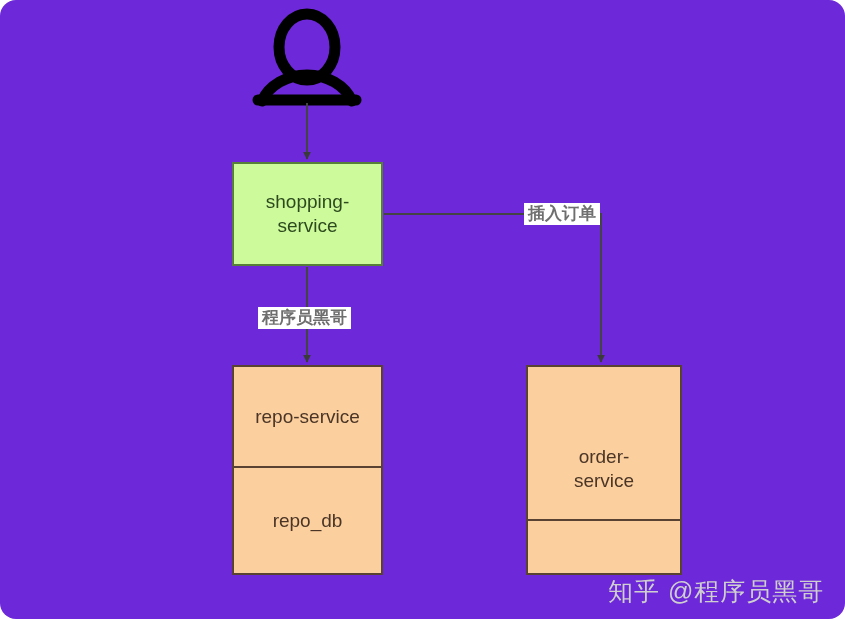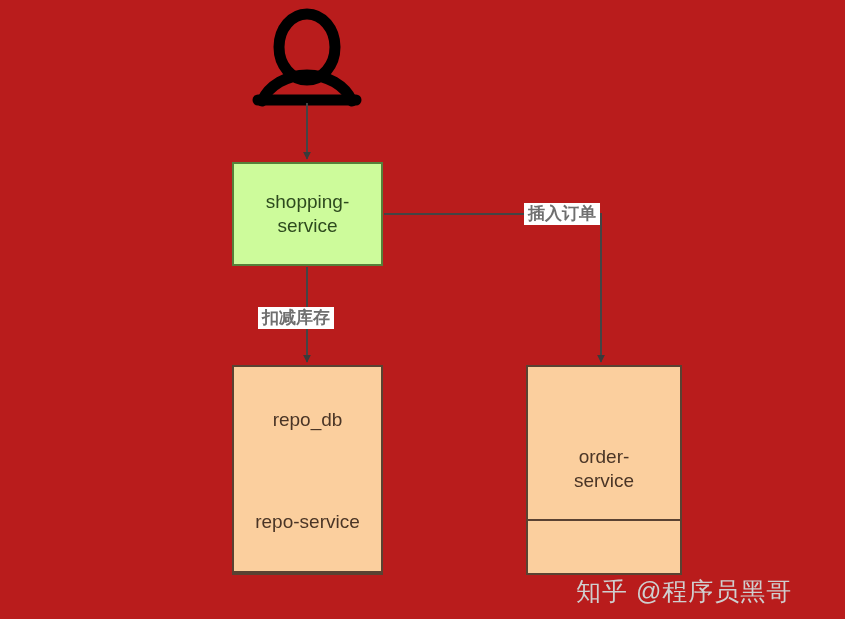--- a/index.html
+++ b/index.html
@@ -8,22 +8,23 @@
     padding: 0;
     background: #ffffff;
   }
   body {
     font-family: "Liberation Sans", "DejaVu Sans", sans-serif;
   }
   #canvas {
     position: relative;
     width: 845px;
     height: 619px;
-    background: #b91c1c;
+    background: #6d28d9;
     overflow: hidden;
+    border-radius: 16px;
   }
   .svg-layer {
     position: absolute;
     left: 0;
     top: 0;
     width: 845px;
     height: 619px;
   }
 
   
@@ -102,21 +103,21 @@
     top: 307px;
   }
   .edge-label-order {
     left: 524px;
     top: 203px;
   }
 
   
   .watermark {
     position: absolute;
-    left: 576px;
+    left: 608px;
     top: 575px;
     font-size: 25px;
     color: #cfcfcf;
     white-space: nowrap;
     letter-spacing: 1px;
   }
 </style>
 </head>
 <body>
 
@@ -145,31 +146,31 @@
   <div class="node node-green">
     <div class="cell label-green">
       <span>
         <span>shopping-</span><br>
         <span>service</span>
       </span>
     </div>
   </div>
 
   <div class="node node-orange-left">
+    <div class="cell cell-top label-orange">repo-service</div>
     <div class="cell cell-bottom label-orange">repo_db</div>
-    <div class="cell cell-top label-orange">repo-service</div>
   </div>
 
   <div class="node node-orange-right">
     <div class="cell cell-top label-orange">
       <span>
         <span>order-</span><br>
         <span>service</span>
       </span>
     </div>
   </div>
 
-  <div class="edge-label edge-label-stock">扣减库存</div>
+  <div class="edge-label edge-label-stock">程序员黑哥</div>
   <div class="edge-label edge-label-order">插入订单</div>
 
   <div class="watermark">知乎 @程序员黑哥</div>
 
 </div>
 
 </body></html>

